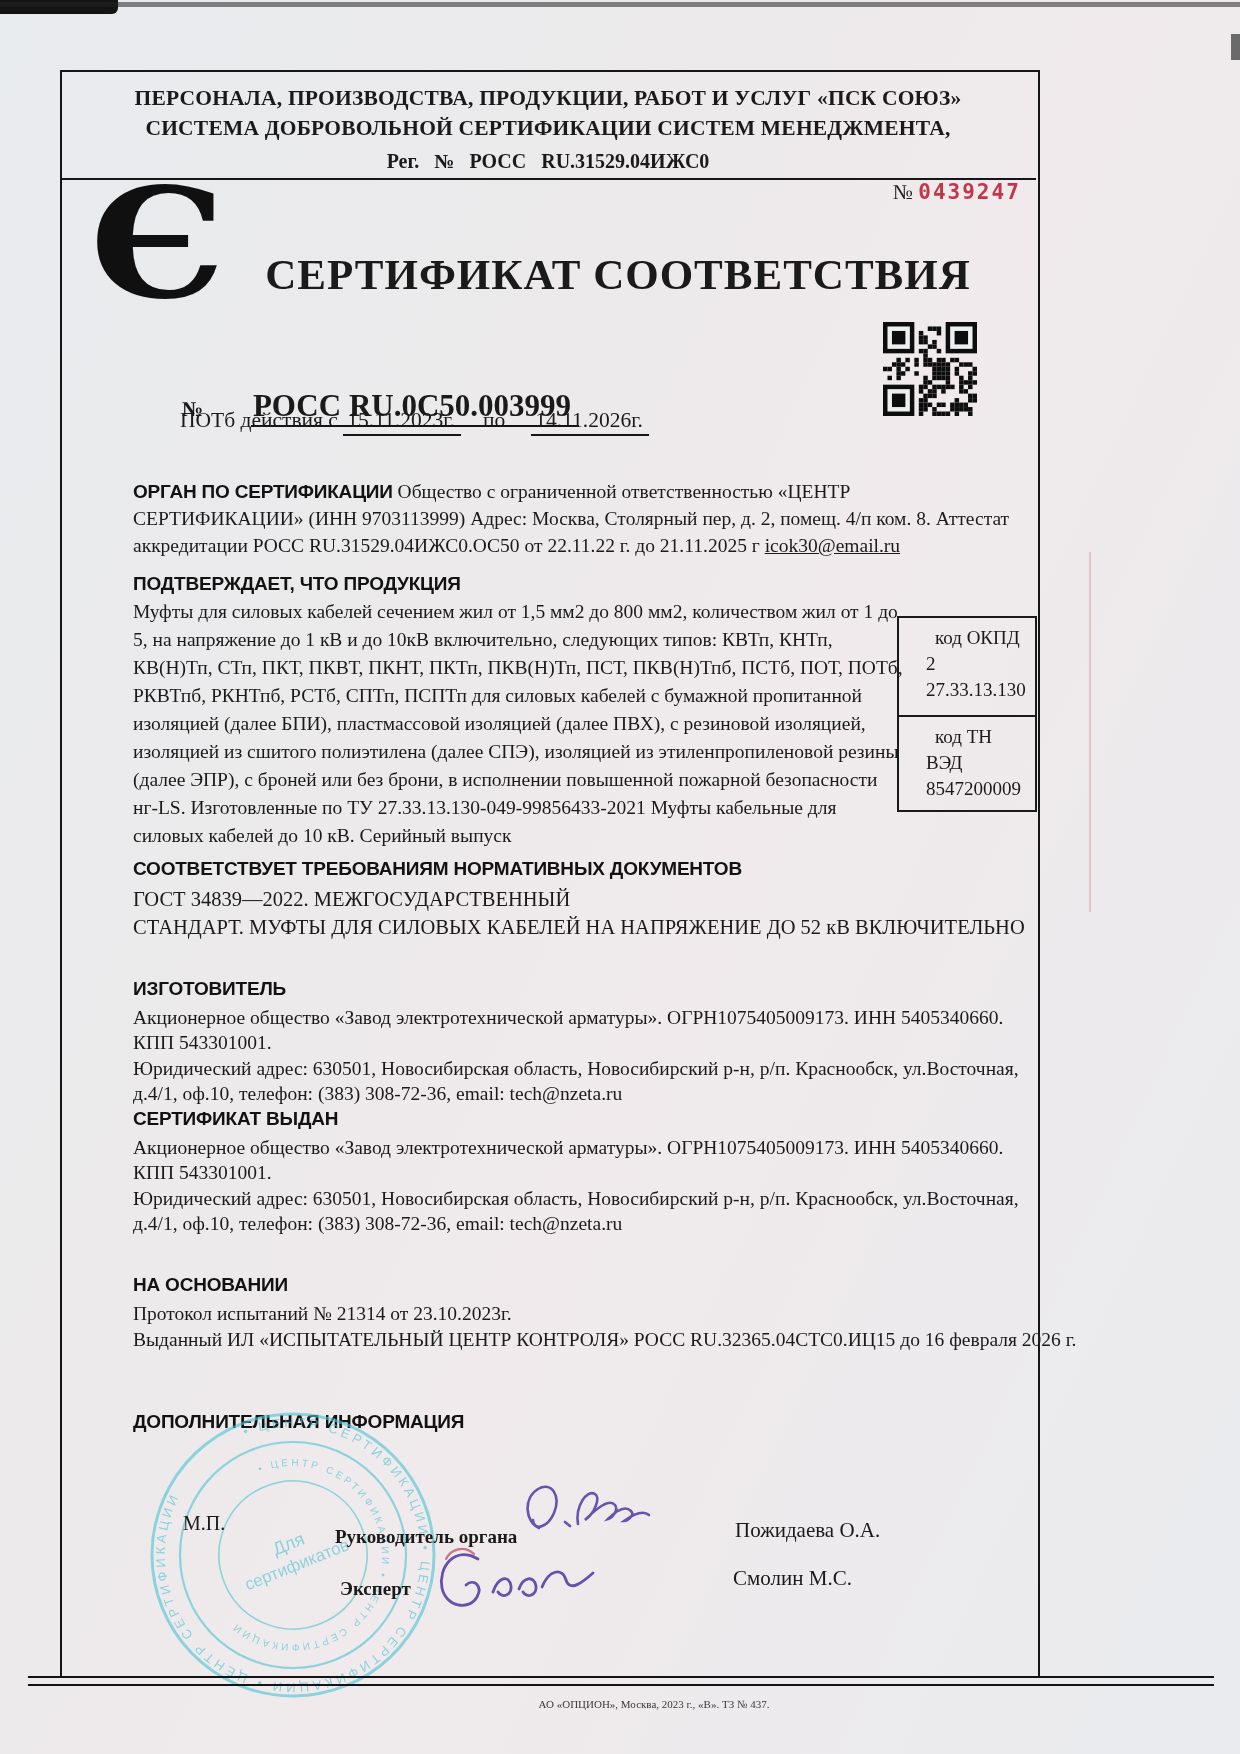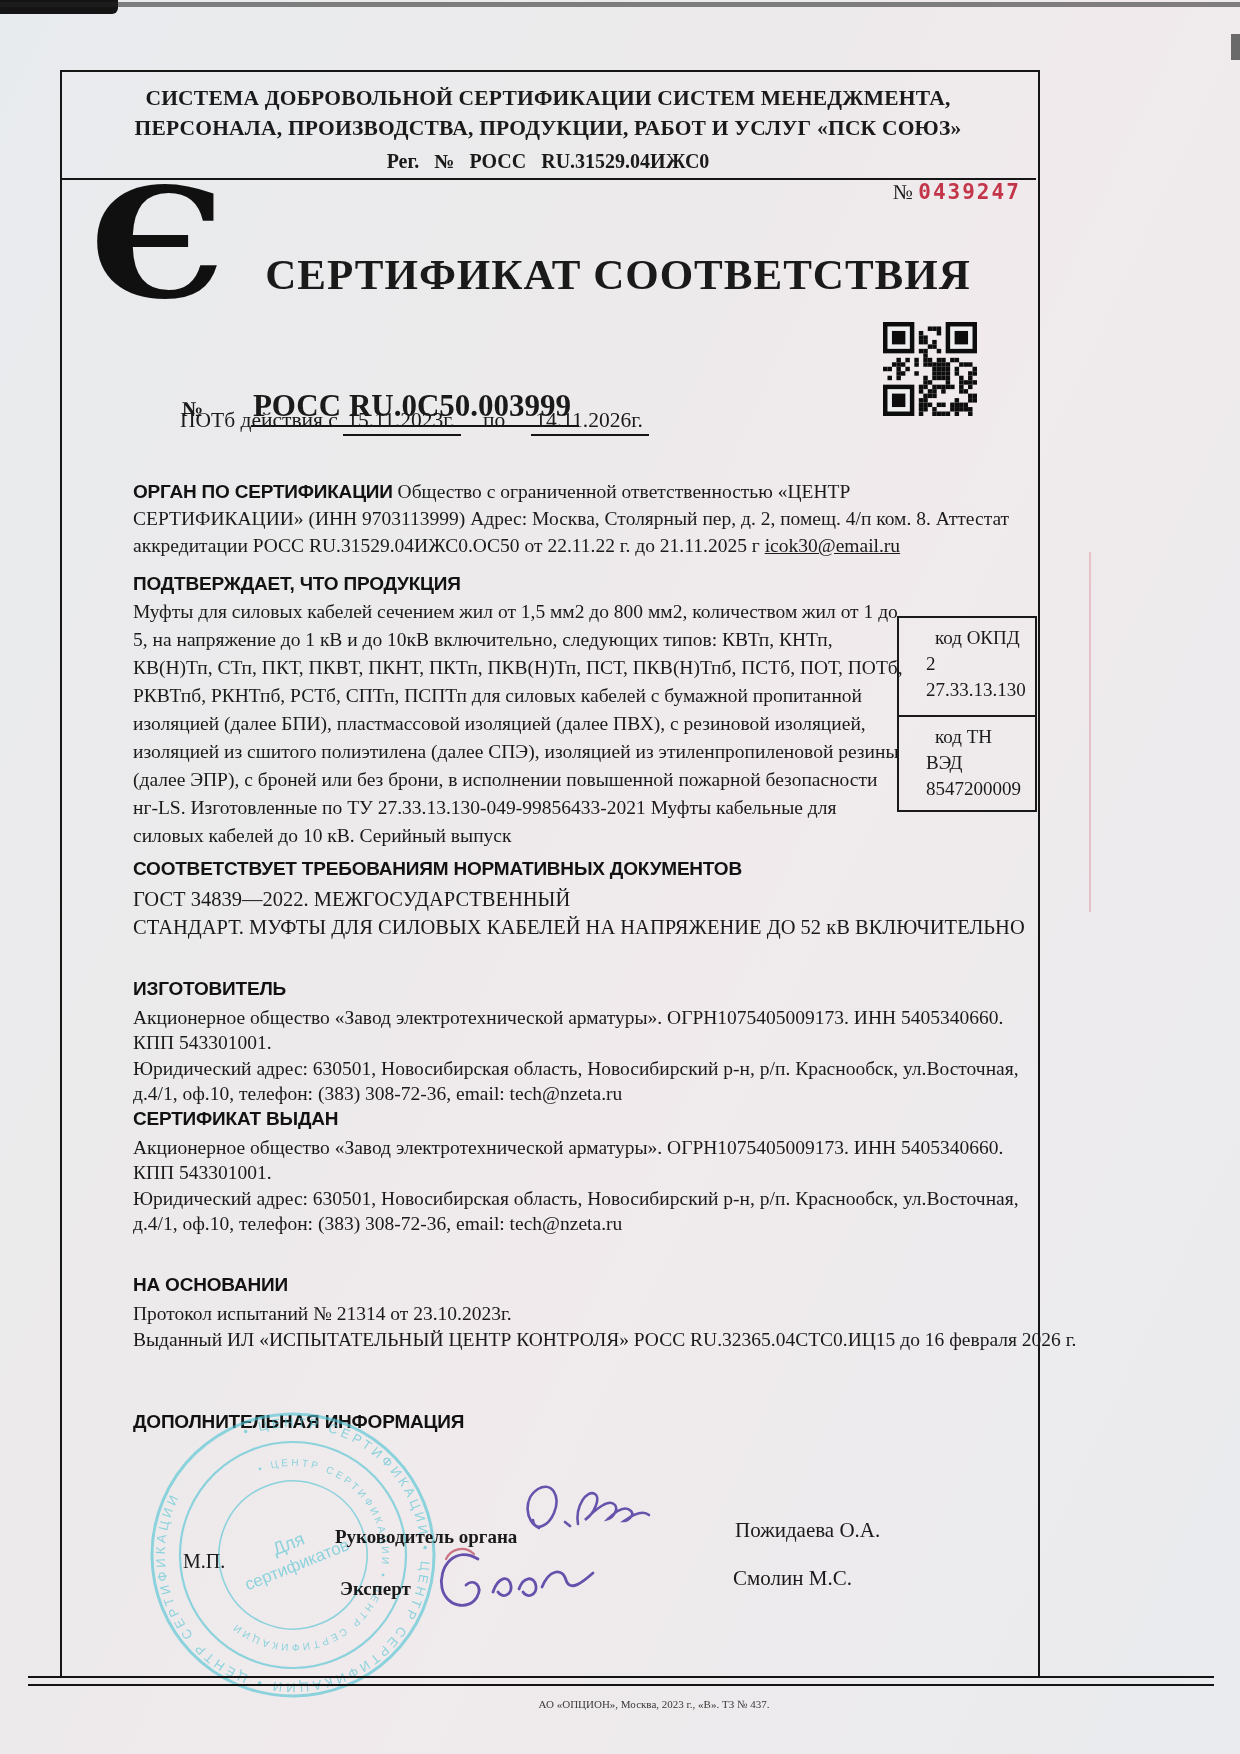--- a/index.html
+++ b/index.html
@@ -53,21 +53,21 @@
   .comp{top:855px;width:940px;}
   .comp .ln{white-space:nowrap;font-size:20.5px;line-height:28px;}
   .manu{top:976px;width:888px;font-size:19.5px;line-height:25.5px;}
   .issued{top:1106px;width:888px;font-size:19.5px;line-height:25.5px;}
   .basis{top:1272px;width:945px;font-size:19.5px;line-height:26px;}
   .addinfo{top:1408px;}
   
   .stamp{position:absolute;left:140px;top:1402px;width:306px;height:306px;opacity:.62;}
   
   .sig-text{position:absolute;font-size:19px;}
-  .mp{left:183px;top:1550px;font-size:20px;}
+  .mp{left:183px;top:1512px;font-size:20px;}
   .head-label{left:335px;top:1526px;font-weight:700;}
   .head-name{left:735px;top:1518px;font-size:21px;}
   .expert-label{left:340px;top:1578px;font-weight:700;}
   .expert-name{left:733px;top:1566px;font-size:21px;}
   .sig1{position:absolute;left:515px;top:1468px;}
   .sig2{position:absolute;left:432px;top:1540px;}
   
   .dbl-line{position:absolute;left:28px;top:1676px;width:1186px;height:6px;
     border-top:2.5px solid #131313;border-bottom:2px solid #131313;}
   .footer{position:absolute;left:0;top:1698px;width:100%;text-align:center;font-size:11px;color:#3a3a3a;padding-left:34px;}
@@ -78,22 +78,22 @@
 <div id="page">
 
   <div class="art-top-left"></div>
   <div class="art-top-line"></div>
   <div class="art-right-dash"></div>
   <div class="art-pink-line"></div>
 
   <div class="frame"></div>
 
   <div class="header-box">
+    <div class="hline">ПЕРСОНАЛА, ПРОИЗВОДСТВА, ПРОДУКЦИИ, РАБОТ И УСЛУГ «ПСК СОЮЗ»</div>
     <div class="hline">СИСТЕМА ДОБРОВОЛЬНОЙ СЕРТИФИКАЦИИ СИСТЕМ МЕНЕДЖМЕНТА,</div>
-    <div class="hline">ПЕРСОНАЛА, ПРОИЗВОДСТВА, ПРОДУКЦИИ, РАБОТ И УСЛУГ «ПСК СОЮЗ»</div>
     <div class="regline">
       <span>Рег. №</span>
       <span>РОСС RU.31529.04ИЖС0</span>
     </div>
   </div>
 
   <div class="blank-no">
     <span class="lbl">№</span>
     <span class="val">0439247</span>
   </div>

